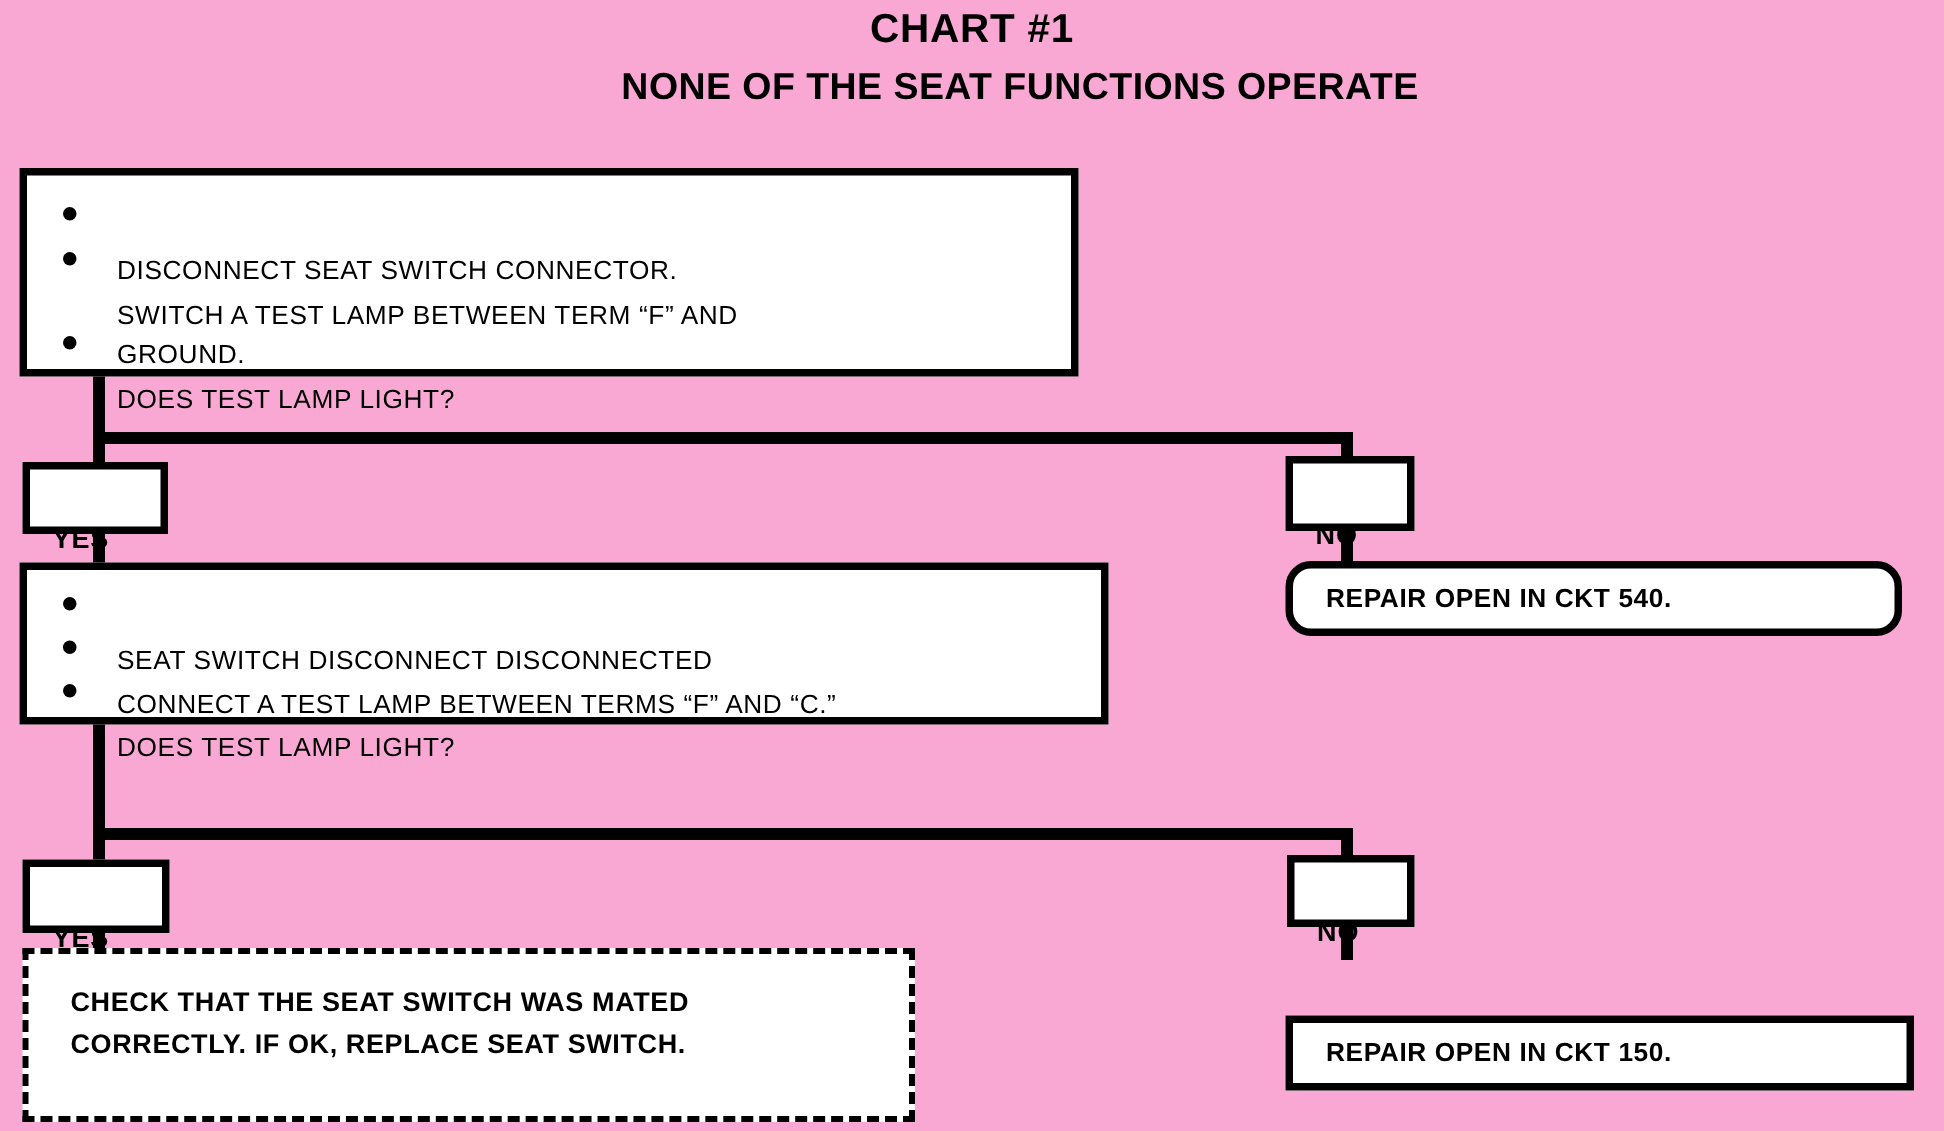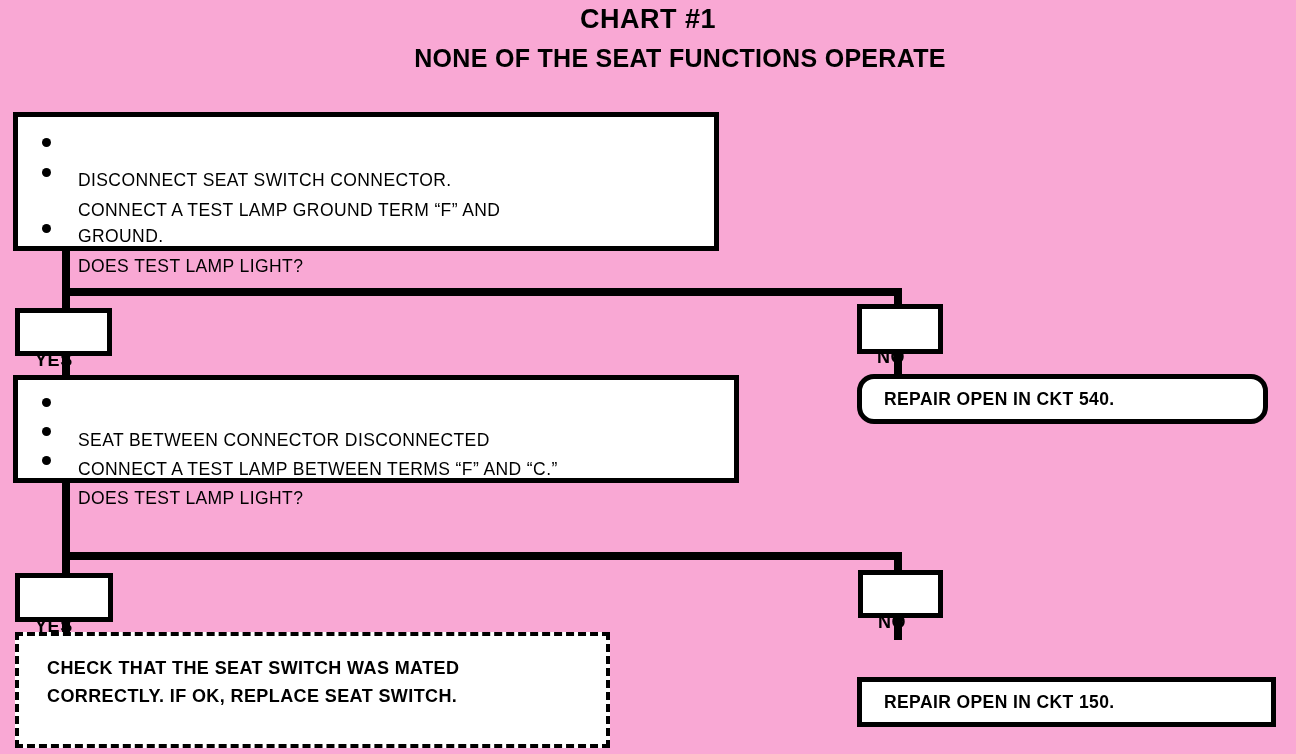--- a/index.html
+++ b/index.html
@@ -157,21 +157,21 @@
   <div class="title-sub">NONE OF THE SEAT FUNCTIONS OPERATE</div>
 
   <div class="box" style="left:13px; top:112px; width:706px; height:139px;">
     <div class="bullet-list">
       <div class="bullet-row" style="top:14px; height:26px;">
         <span class="bullet-dot"></span>
         <span class="bullet-text">DISCONNECT SEAT SWITCH CONNECTOR.</span>
       </div>
       <div class="bullet-row" style="top:44px; height:52px;">
         <span class="bullet-dot"></span>
-        <span class="bullet-text">CONNECT A TEST LAMP GROUND TERM “F” AND
+        <span class="bullet-text">SWITCH A TEST LAMP BETWEEN TERM “F” AND
 GROUND.</span>
       </div>
       <div class="bullet-row" style="top:100px; height:26px;">
         <span class="bullet-dot"></span>
         <span class="bullet-text">DOES TEST LAMP LIGHT?</span>
       </div>
     </div>
   </div>
 
   <div class="line-v" style="left:62px; top:251px; height:60px;"></div>
@@ -193,21 +193,21 @@
   <div class="line-v" style="left:894px; top:354px; height:22px;"></div>
 
   <div class="box" style="left:857px; top:374px; width:411px; height:50px;border-radius:17px;">
     <span class="repair-label">REPAIR OPEN IN CKT 540.</span>
   </div>
 
   <div class="box" style="left:13px; top:375px; width:726px; height:108px;">
     <div class="bullet-list">
       <div class="bullet-row" style="top:11px; height:26px;">
         <span class="bullet-dot"></span>
-        <span class="bullet-text">SEAT BETWEEN CONNECTOR DISCONNECTED</span>
+        <span class="bullet-text">SEAT SWITCH DISCONNECT DISCONNECTED</span>
       </div>
       <div class="bullet-row" style="top:40px; height:26px;text-align:right;">
         <span class="bullet-dot"></span>
         <span class="bullet-text">CONNECT A TEST LAMP BETWEEN TERMS “F” AND “C.”</span>
       </div>
       <div class="bullet-row" style="top:69px; height:26px;">
         <span class="bullet-dot"></span>
         <span class="bullet-text">DOES TEST LAMP LIGHT?</span>
       </div>
     </div>

